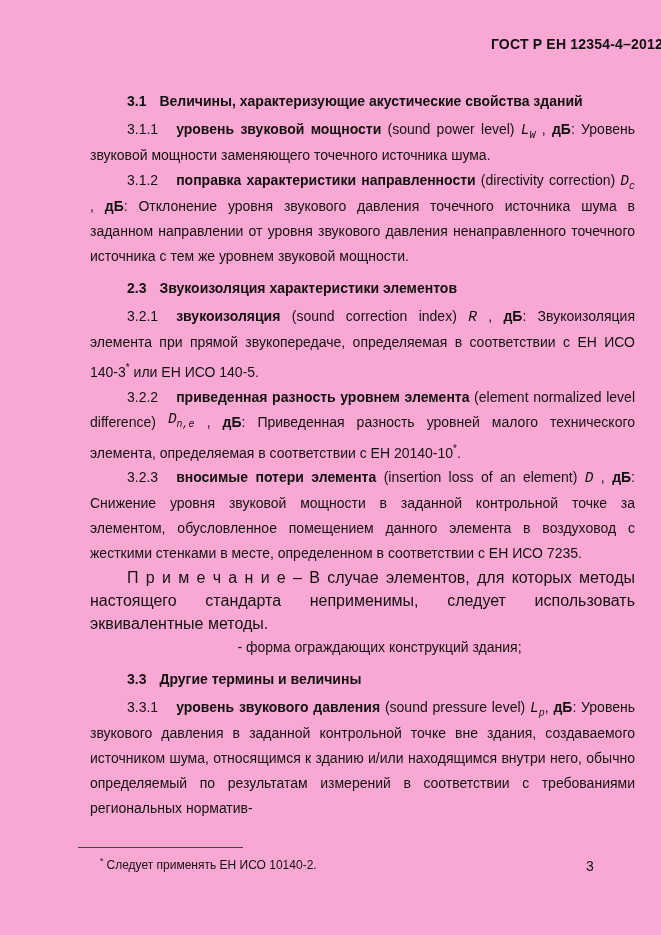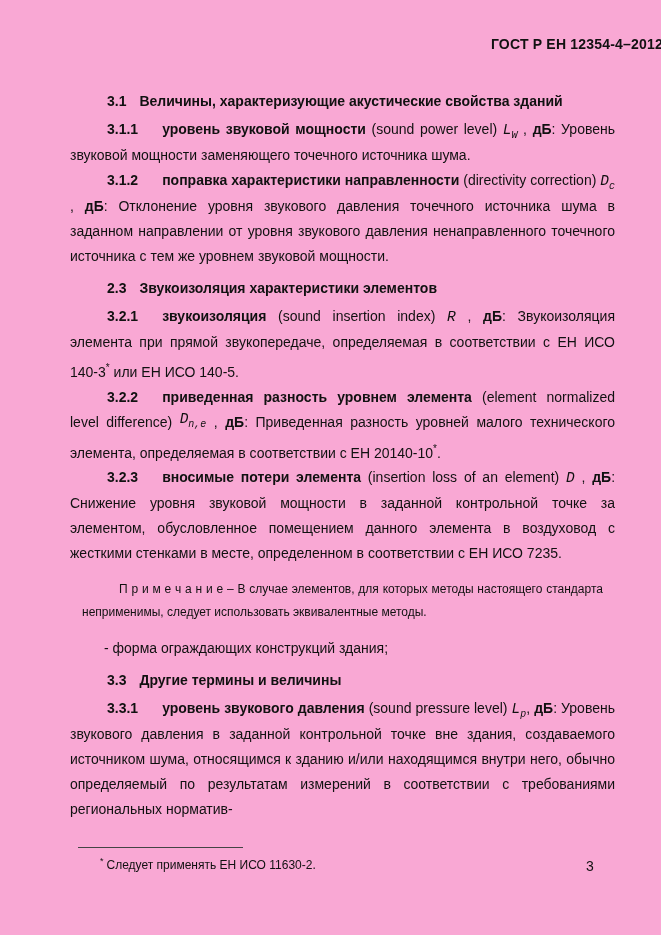--- a/index.html
+++ b/index.html
@@ -1,49 +1,49 @@
 <!DOCTYPE html>
 <html><head>
 <meta charset="utf-8">
 <style>
   html,body{margin:0;padding:0;background:#ffffff;}
   .page{position:relative;width:661px;height:935px;background:#f9a8d4;
         font-family:"Liberation Sans","DejaVu Sans",sans-serif;color:#111;overflow:hidden;padding-left:41px;}
   .header{position:absolute;top:36px;right:39px;font-size:14px;font-weight:bold;letter-spacing:.2px;}
-  .content{position:absolute;left:70px;top:82px;width:545px;font-size:14px;line-height:25px;}
+  .content{position:absolute;left:90px;top:82px;width:545px;font-size:14px;line-height:25px;}
   .heading{font-weight:bold;font-size:14px;margin:7px 0 3px;text-indent:37px;}
   .hnum{margin-right:13px;}
   .para{margin:0;text-indent:37px;text-align:justify;}
-  .pnum{font-weight:bold;margin-right:24px;}
-  .note{margin:12px;text-indent:37px;text-align:justify;font-size:12px;line-height:23px;}
+  .pnum{font-weight:normal;margin-right:18px;}
+  .note{margin:0;text-indent:37px;text-align:justify;font-size:16px;line-height:23px;}
   .pi{margin:0;text-indent:37px;}
-  .li{margin:0 0 0 34px;}
+  .li{margin:0 0 0 34px;text-align:center;}
   .math{font-family:Liberation Mono, monospace;font-style:italic;font-size:14.5px;white-space:nowrap;}
   .math sub{font-size:10px;line-height:0;font-style:italic;}
   .math.raised{position:relative;top:-4px;}
   sup.star{font-size:10px;}
   .footnote-rule{position:absolute;left:78px;top:847px;width:165px;border-top:1.5px solid #444;}
   .footnote{position:absolute;left:78px;top:852px;width:440px;font-size:12px;line-height:18px;}
   .footnote sup{font-size:9px;margin:0 3px 0 22px;}
   .page-number{position:absolute;left:586px;top:858px;font-size:14px;}
 </style>
 </head>
 <body>
 
 <div class="page">
   <div class="header">ГОСТ Р ЕН 12354-4–2012</div>
   <main class="content">
       <div class="heading"><span class="hnum">3.1</span><span>Величины, характеризующие акустические свойства зданий</span></div>
       <p class="para"><b class="pnum">3.1.1</b><b>уровень звуковой мощности</b><span>  (sound power level) </span><span class="math"><span>L</span><sub>W</sub></span><span> , </span><b>дБ</b><span>: Уровень звуковой мощности заменяющего точечного источника шума.</span></p>
       <p class="para"><b class="pnum">3.1.2</b><b>поправка характеристики направленности</b><span>  (directivity correction) </span><span class="math"><span>D</span><sub>c</sub></span><span> , </span><b>дБ</b><span>: Отклонение уровня звукового давления точечного источника шума в заданном направлении от уровня звукового давления ненаправленного точечного источника с тем же уровнем звуковой мощности.</span></p>
       <div class="heading"><span class="hnum">2.3</span><span>Звукоизоляция характеристики элементов</span></div>
-      <p class="para"><b class="pnum">3.2.1</b><b>звукоизоляция</b><span> (sound insertion index) </span><span class="math"><span>R</span></span><span> , </span><b>дБ</b><span>: Звукоизоляция элемента при прямой звукопередаче, определяемая в соответствии с ЕН ИСО 140-3</span><sup class="star">*</sup><span> или ЕН ИСО 140-5.</span></p>
+      <p class="para"><b class="pnum">3.2.1</b><b>звукоизоляция</b><span> (sound correction index) </span><span class="math"><span>R</span></span><span> , </span><b>дБ</b><span>: Звукоизоляция элемента при прямой звукопередаче, определяемая в соответствии с ЕН ИСО 140-3</span><sup class="star">*</sup><span> или ЕН ИСО 140-5.</span></p>
       <p class="para"><b class="pnum">3.2.2</b><b>приведенная разность уровнем элемента</b><span> (element normalized level difference) </span><span class="math raised"><span>D</span><sub>n,e</sub></span><span> , </span><b>дБ</b><span>: Приведенная разность уровней малого технического элемента, определяемая в соответствии с ЕН 20140-10</span><sup class="star">*</sup><span>.</span></p>
       <p class="para"><b class="pnum">3.2.3</b><b>вносимые потери элемента</b><span> (insertion loss of an element) </span><span class="math"><span>D</span></span><span> , </span><b>дБ</b><span>: Снижение уровня звуковой мощности в заданной контрольной точке за элементом, обусловленное помещением данного элемента в воздуховод с жесткими стенками в месте, определенном в соответствии с ЕН ИСО 7235.</span></p>
       <p class="note">П р и м е ч а н и е  – В случае элементов, для которых методы настоящего стандарта неприменимы, следует использовать эквивалентные методы.</p>
       <p class="li">- форма ограждающих конструкций здания;</p>
       <div class="heading"><span class="hnum">3.3</span><span>Другие термины и величины</span></div>
       <p class="para"><b class="pnum">3.3.1</b><b>уровень звукового давления</b><span> (sound pressure level) </span><span class="math"><span>L</span><sub>p</sub></span><span>, </span><b>дБ</b><span>: Уровень звукового давления в заданной контрольной точке вне здания, создаваемого источником шума, относящимся к зданию и/или находящимся внутри него, обычно определяемый по результатам измерений в соответствии с требованиями региональных норматив-</span></p>
     </main>
   <div class="footnote-rule"></div>
-  <div class="footnote"><sup>*</sup><span>Следует применять ЕН ИСО 11630-2.</span></div>
+  <div class="footnote"><sup>*</sup><span>Следует применять ЕН ИСО 10140-2.</span></div>
   <div class="page-number">3</div>
 </div>
 
 </body></html>

